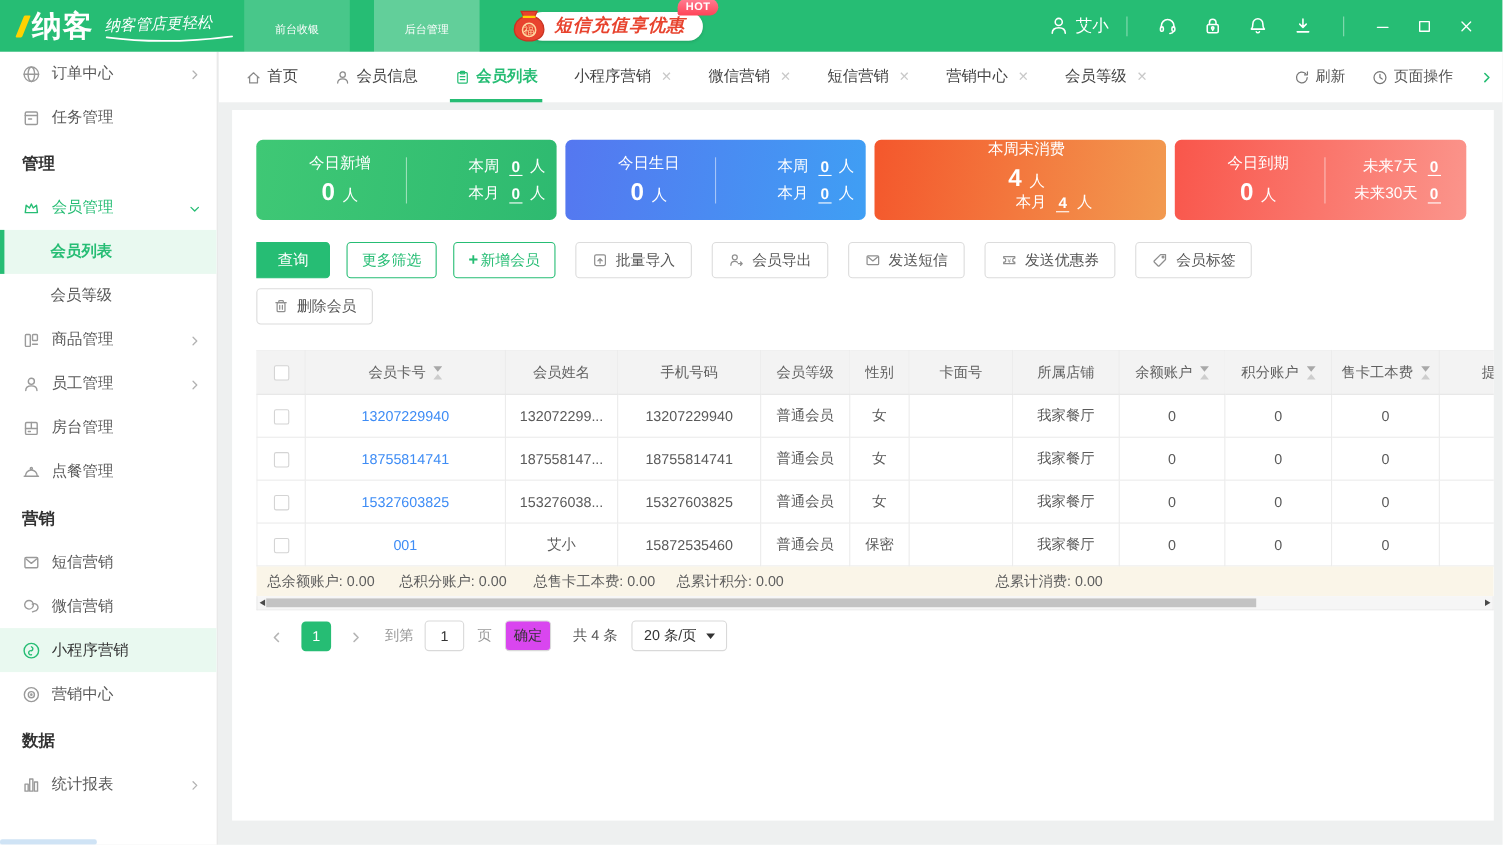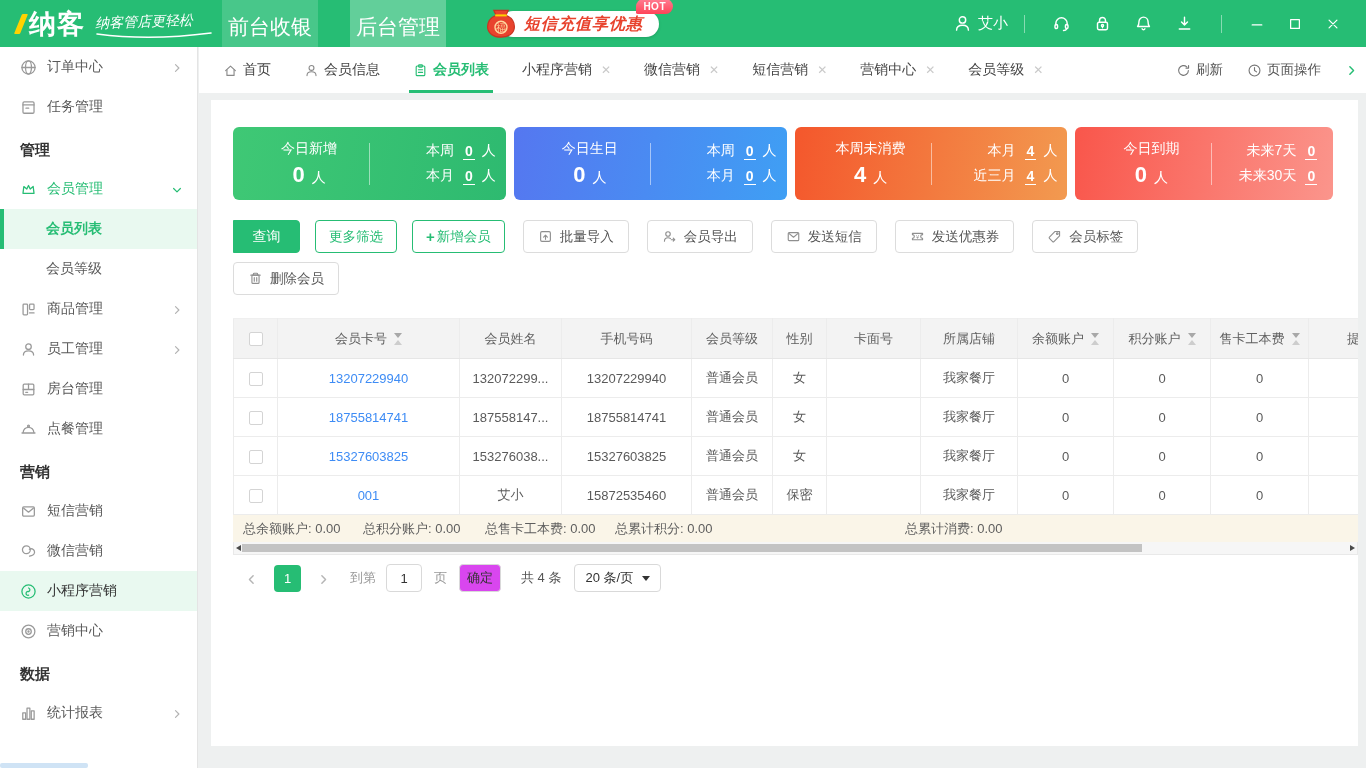--- a/index.html
+++ b/index.html
@@ -9,21 +9,21 @@
 
   
   .topbar{position:absolute;top:0;left:0;width:1366px;height:47px;background:#26bd74;display:flex;align-items:center;color:#fff;z-index:20}
   .logo-wrap{display:flex;align-items:flex-end;padding-left:18px;width:222px}
   .logo{font-size:27px;font-weight:bold;letter-spacing:1px;display:flex;align-items:center}
   .logo-accent{display:inline-block;width:6px;height:20px;background:#ffd200;transform:skewX(-22deg);margin-right:5px;border-radius:1px}
   .slogan-wrap{margin-left:10px;padding-bottom:2px}
   .slogan{font-size:14px;font-style:italic;white-space:nowrap;transform:rotate(-2deg)}
   .slogan-swoosh{display:block;margin-top:1px}
   .topnav{display:flex;height:47px}
-  .topnav-tab{width:96px;height:54px;display:flex;align-items:center;justify-content:center;font-size:21px;background:rgba(255,255,255,.16);margin-right:32px;position:relative;cursor:pointer}
+  .topnav-tab{width:96px;height:54px;display:flex;align-items:center;justify-content:center;font-size:10px;background:rgba(255,255,255,.16);margin-right:22px;position:relative;cursor:pointer}
   .topnav-tab.active{background:rgba(255,255,255,.28)}
   .topnav-tab.active::after{content:"";position:absolute;bottom:3px;left:12px;right:12px;height:3px;background:#fff;border-radius:2px}
   .promo{position:relative;margin-left:22px;display:flex;align-items:center;height:47px}
   .promo-pill{background:#fff;color:#e8432e;font-weight:bold;font-size:16px;height:26px;line-height:26px;padding:0 16px 0 24px;border-radius:14px;letter-spacing:1px;box-shadow:0 1px 3px rgba(0,0,0,.15);font-style:italic}
   .promo-bag{position:absolute;left:-16px;top:6px;z-index:2}
   .promo-hot{position:absolute;right:-14px;top:-1px;background:linear-gradient(180deg,#ff7d92,#ff4458);color:#fff;font-size:10px;font-weight:bold;padding:2px 7px;border-radius:8px 8px 8px 2px;letter-spacing:.5px}
   .topbar-right{margin-left:auto;display:flex;align-items:center;padding-right:14px;gap:0}
   .tb-user{display:flex;align-items:center;gap:6px;font-size:15px;cursor:pointer}
   .tb-sep{width:1px;height:18px;background:rgba(255,255,255,.45);margin:0 16px}
   .tb-ic{width:19px;height:19px;margin:0 11px;cursor:pointer}
@@ -424,21 +424,21 @@
                 <span class="cr-value">0</span>
                 <span class="cr-unit">人</span>
               </div>
             <div class="card-row">
                 <span class="cr-label">本月</span>
                 <span class="cr-value">0</span>
                 <span class="cr-unit">人</span>
               </div>
           </div>
         </div>
-        <div class="card" style="background: linear-gradient(100deg, rgb(244, 87, 44), rgb(242, 154, 80));">
+        <div class="card" style="background: linear-gradient(100deg, rgb(244, 87, 44), rgb(242, 154, 80)); flex-direction: column;">
           <div class="card-left">
             <div class="card-label">本周未消费</div>
             <div><span class="card-value">4</span><span class="card-unit">人</span></div>
           </div>
           <div class="card-div"></div>
           <div class="card-right">
             <div class="card-row">
                 <span class="cr-label">本月</span>
                 <span class="cr-value">4</span>
                 <span class="cr-unit">人</span>

